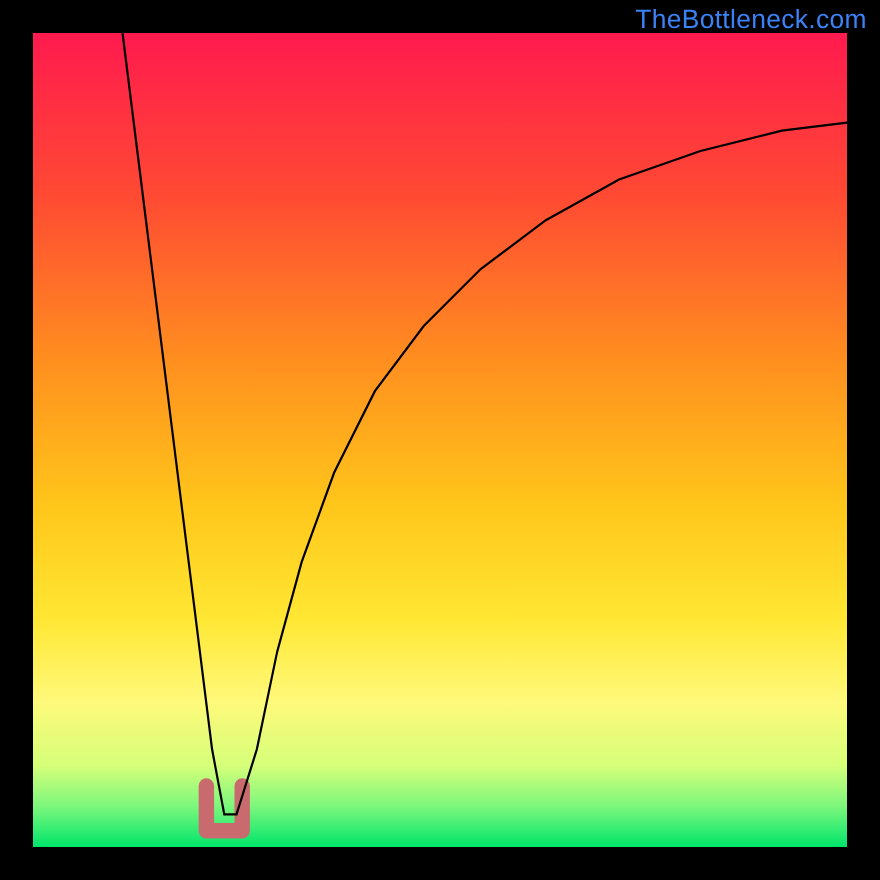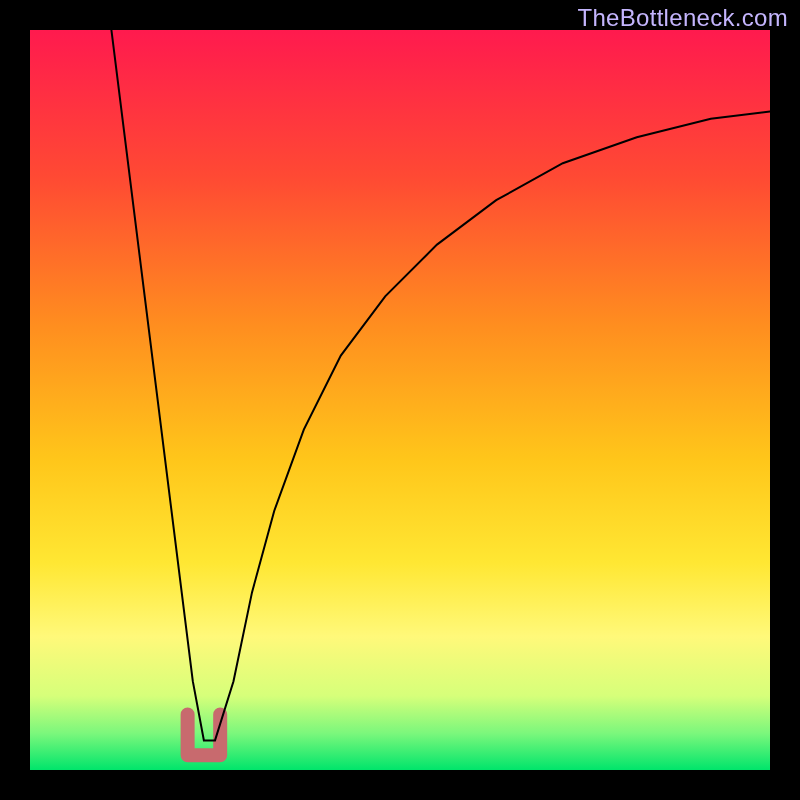--- a/index.html
+++ b/index.html
@@ -26,21 +26,21 @@
     height: 740px;
     overflow: hidden;
   }
   .watermark {
     position: absolute;
     top: 4px;
     right: 12px;
     font-family: Arial, Helvetica, sans-serif;
     font-size: 24px;
     font-weight: 500;
-    color: #c4b5fd;
+    color: #3b82f6;
     letter-spacing: 0.3px;
   }
   svg {
     display: block;
   }
 </style>
 </head>
 <body>
 
 <div class="frame">

